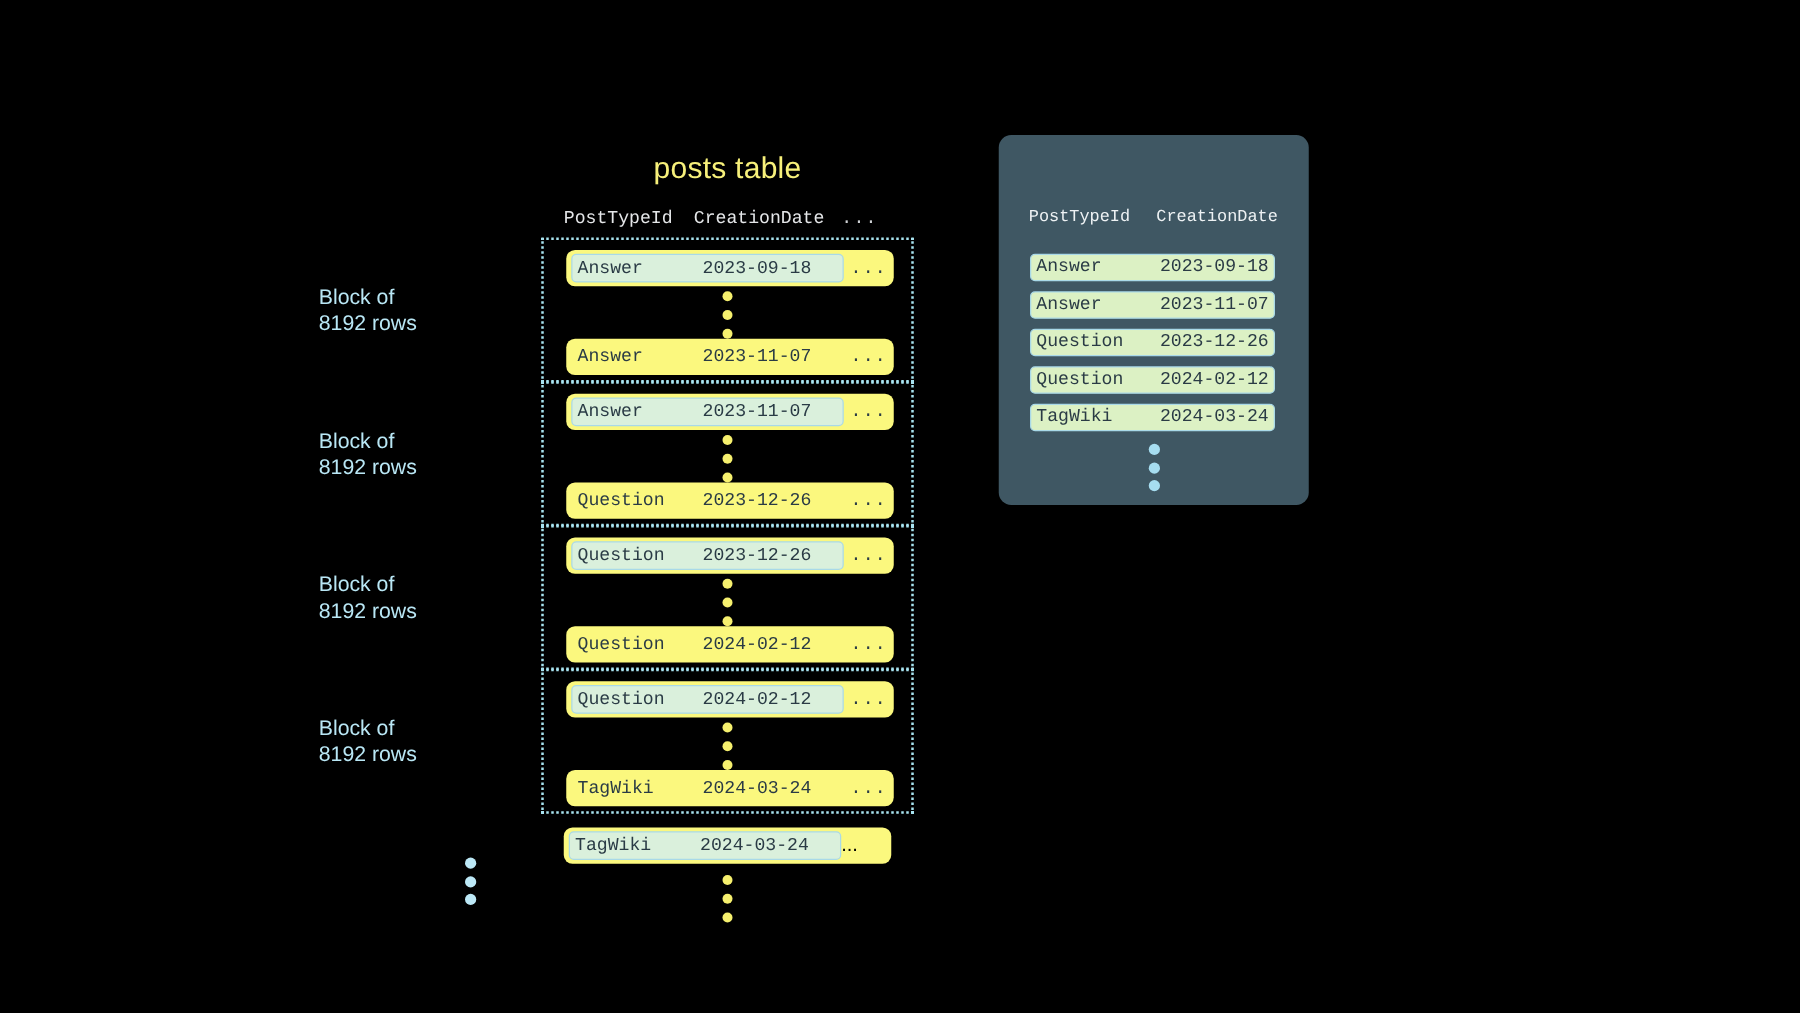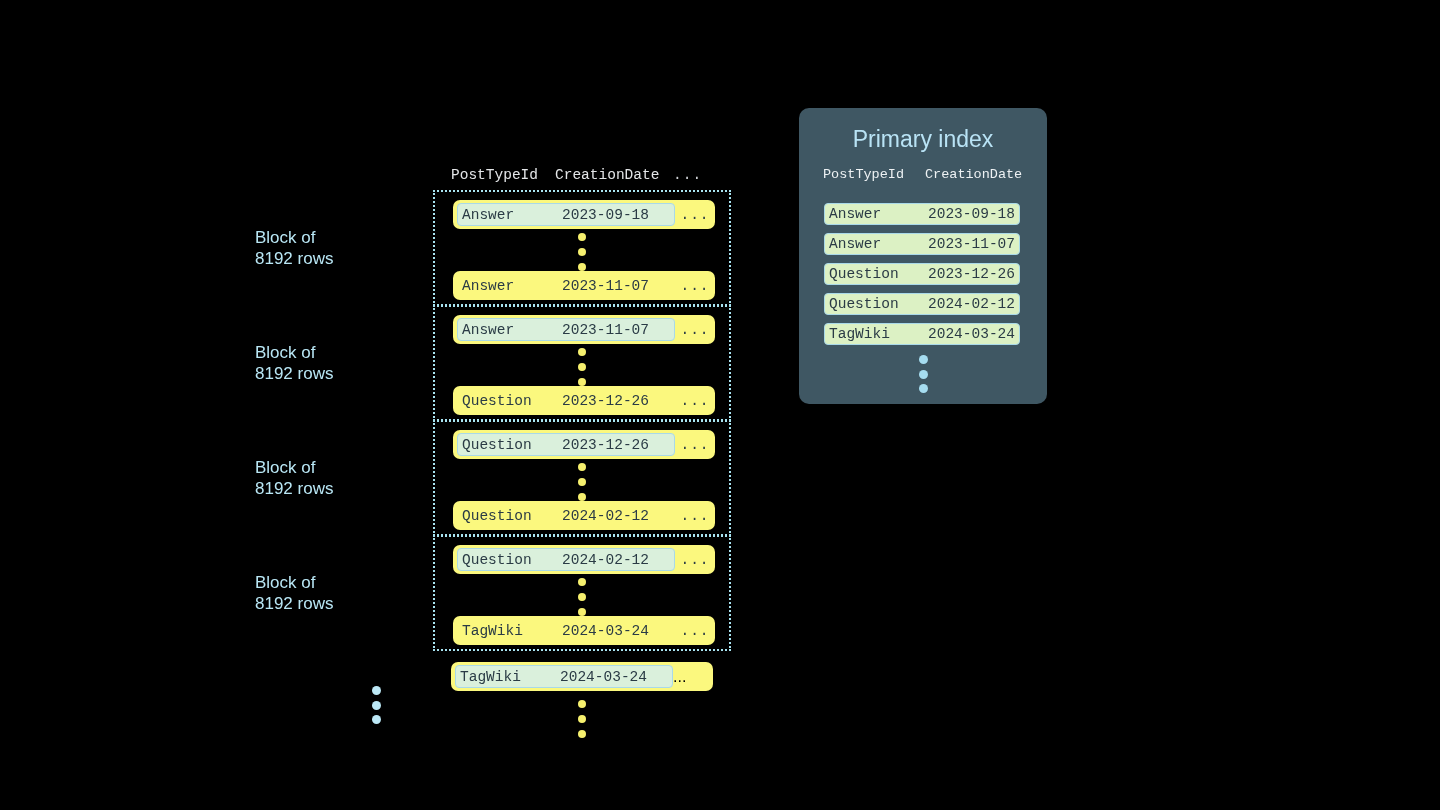--- a/index.html
+++ b/index.html
@@ -294,20 +294,21 @@
     height: 9px;
     border-radius: 50%;
     background: #a6ddf0;
   }
 </style>
 </head>
 <body>
 
 <div class="stage">
 
+  <div class="posts-title">posts table</div>
 
   <div class="posts-colheads">
     <span class="ch-type">PostTypeId</span>
     <span class="ch-date">CreationDate</span>
     <span class="ch-ellip">...</span>
   </div>
 
   <div class="blocks">
 
     <div class="block">
@@ -422,21 +423,20 @@
     <span class="dot"></span>
   </div>
 
   <div class="left-dots">
     <span class="dot"></span>
     <span class="dot"></span>
     <span class="dot"></span>
   </div>
 
   <div class="index-panel">
-    <div class="index-title">Primary index</div>
 
     <div class="index-colheads">
       <span class="ih-type">PostTypeId</span>
       <span class="ih-date">CreationDate</span>
     </div>
 
     <div class="index-rows">
       <div class="index-row">
         <span class="ic-type">Answer</span>
         <span class="ic-date">2023-09-18</span>

